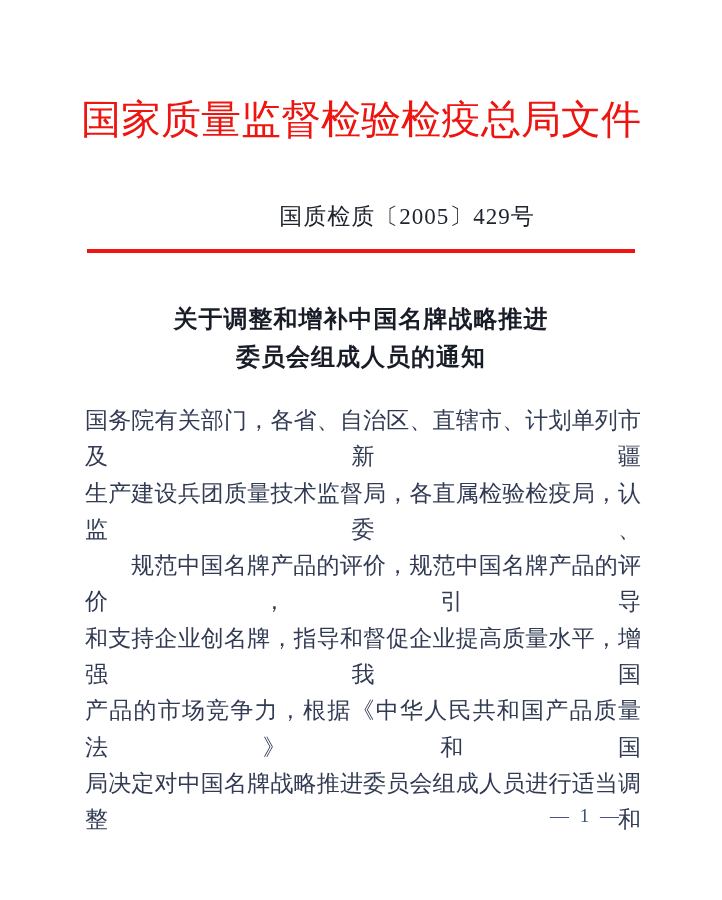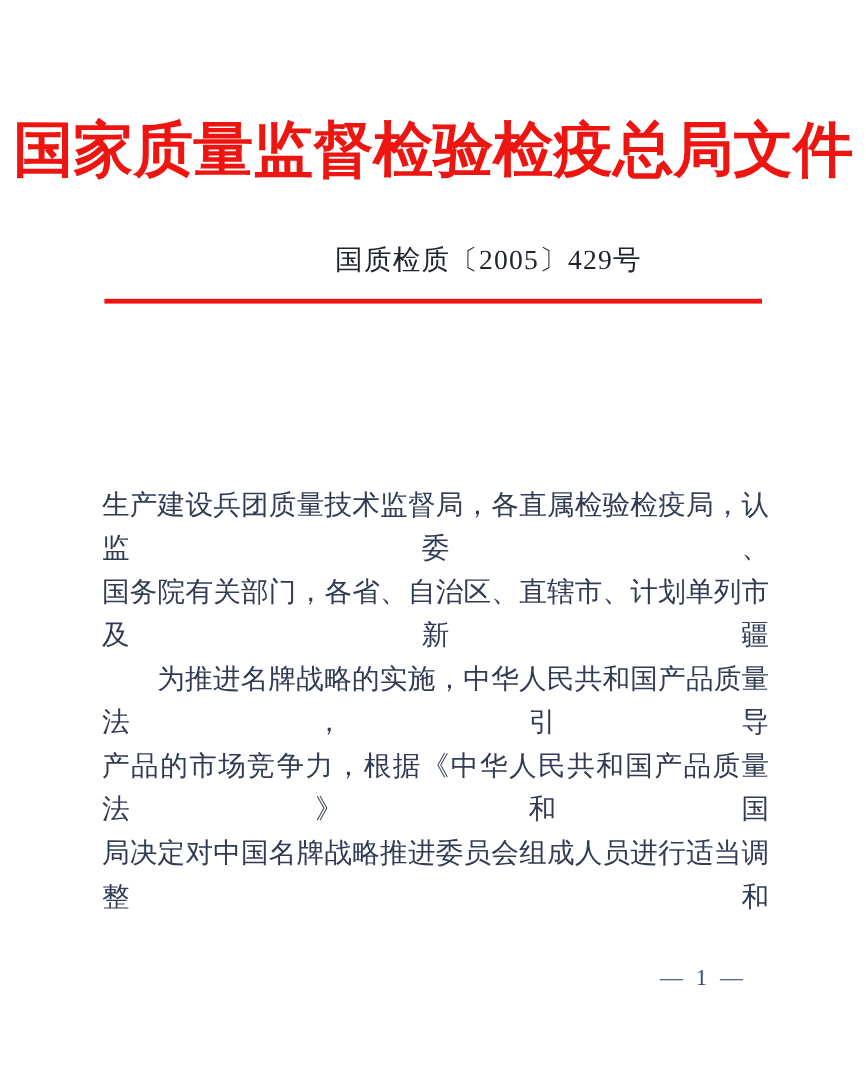--- a/index.html
+++ b/index.html
@@ -14,22 +14,22 @@
     background: #ffffff;
     overflow: hidden;
     font-family: "Liberation Serif", "DejaVu Serif", serif;
   }
   .letterhead {
     position: absolute;
     top: 92px;
     left: 0;
     width: 100%;
     text-align: center;
-    font-size: 50px;
-    font-weight: bold;
+    font-size: 40px;
+    font-weight: normal;
     color: #ee1410;
     letter-spacing: 0px;
     white-space: nowrap;
   }
   .doc-number {
     position: absolute;
     top: 201px;
     left: 0;
     width: 100%;
     text-align: center;
@@ -91,25 +91,30 @@
 <body>
 
 <div class="page">
 
   <div class="letterhead">国家质量监督检验检疫总局文件</div>
 
   <div class="doc-number">国质检质〔2005〕429号</div>
 
   <div class="red-rule"></div>
 
+  <div class="notice-title">
+    <div>关于调整和增补中国名牌战略推进</div>
+    <div>委员会组成人员的通知</div>
+  </div>
 
   <div class="body-text">
+    <div class="line">国务院有关部门，各省、自治区、直辖市、计划单列市及新疆</div>
     <div class="line">生产建设兵团质量技术监督局，各直属检验检疫局，认监委、</div>
-    <div class="line">国务院有关部门，各省、自治区、直辖市、计划单列市及新疆</div>
-    <div class="line indent">为推进名牌战略的实施，中华人民共和国产品质量法，引导</div>
+    <div class="line indent">规范中国名牌产品的评价，规范中国名牌产品的评价，引导</div>
+    <div class="line">和支持企业创名牌，指导和督促企业提高质量水平，增强我国</div>
     <div class="line">产品的市场竞争力，根据《中华人民共和国产品质量法》和国</div>
     <div class="line">局决定对中国名牌战略推进委员会组成人员进行适当调整和</div>
 
   </div>
 
   <div class="page-number">— 1 —</div>
 
 </div>
 
 </body></html>

